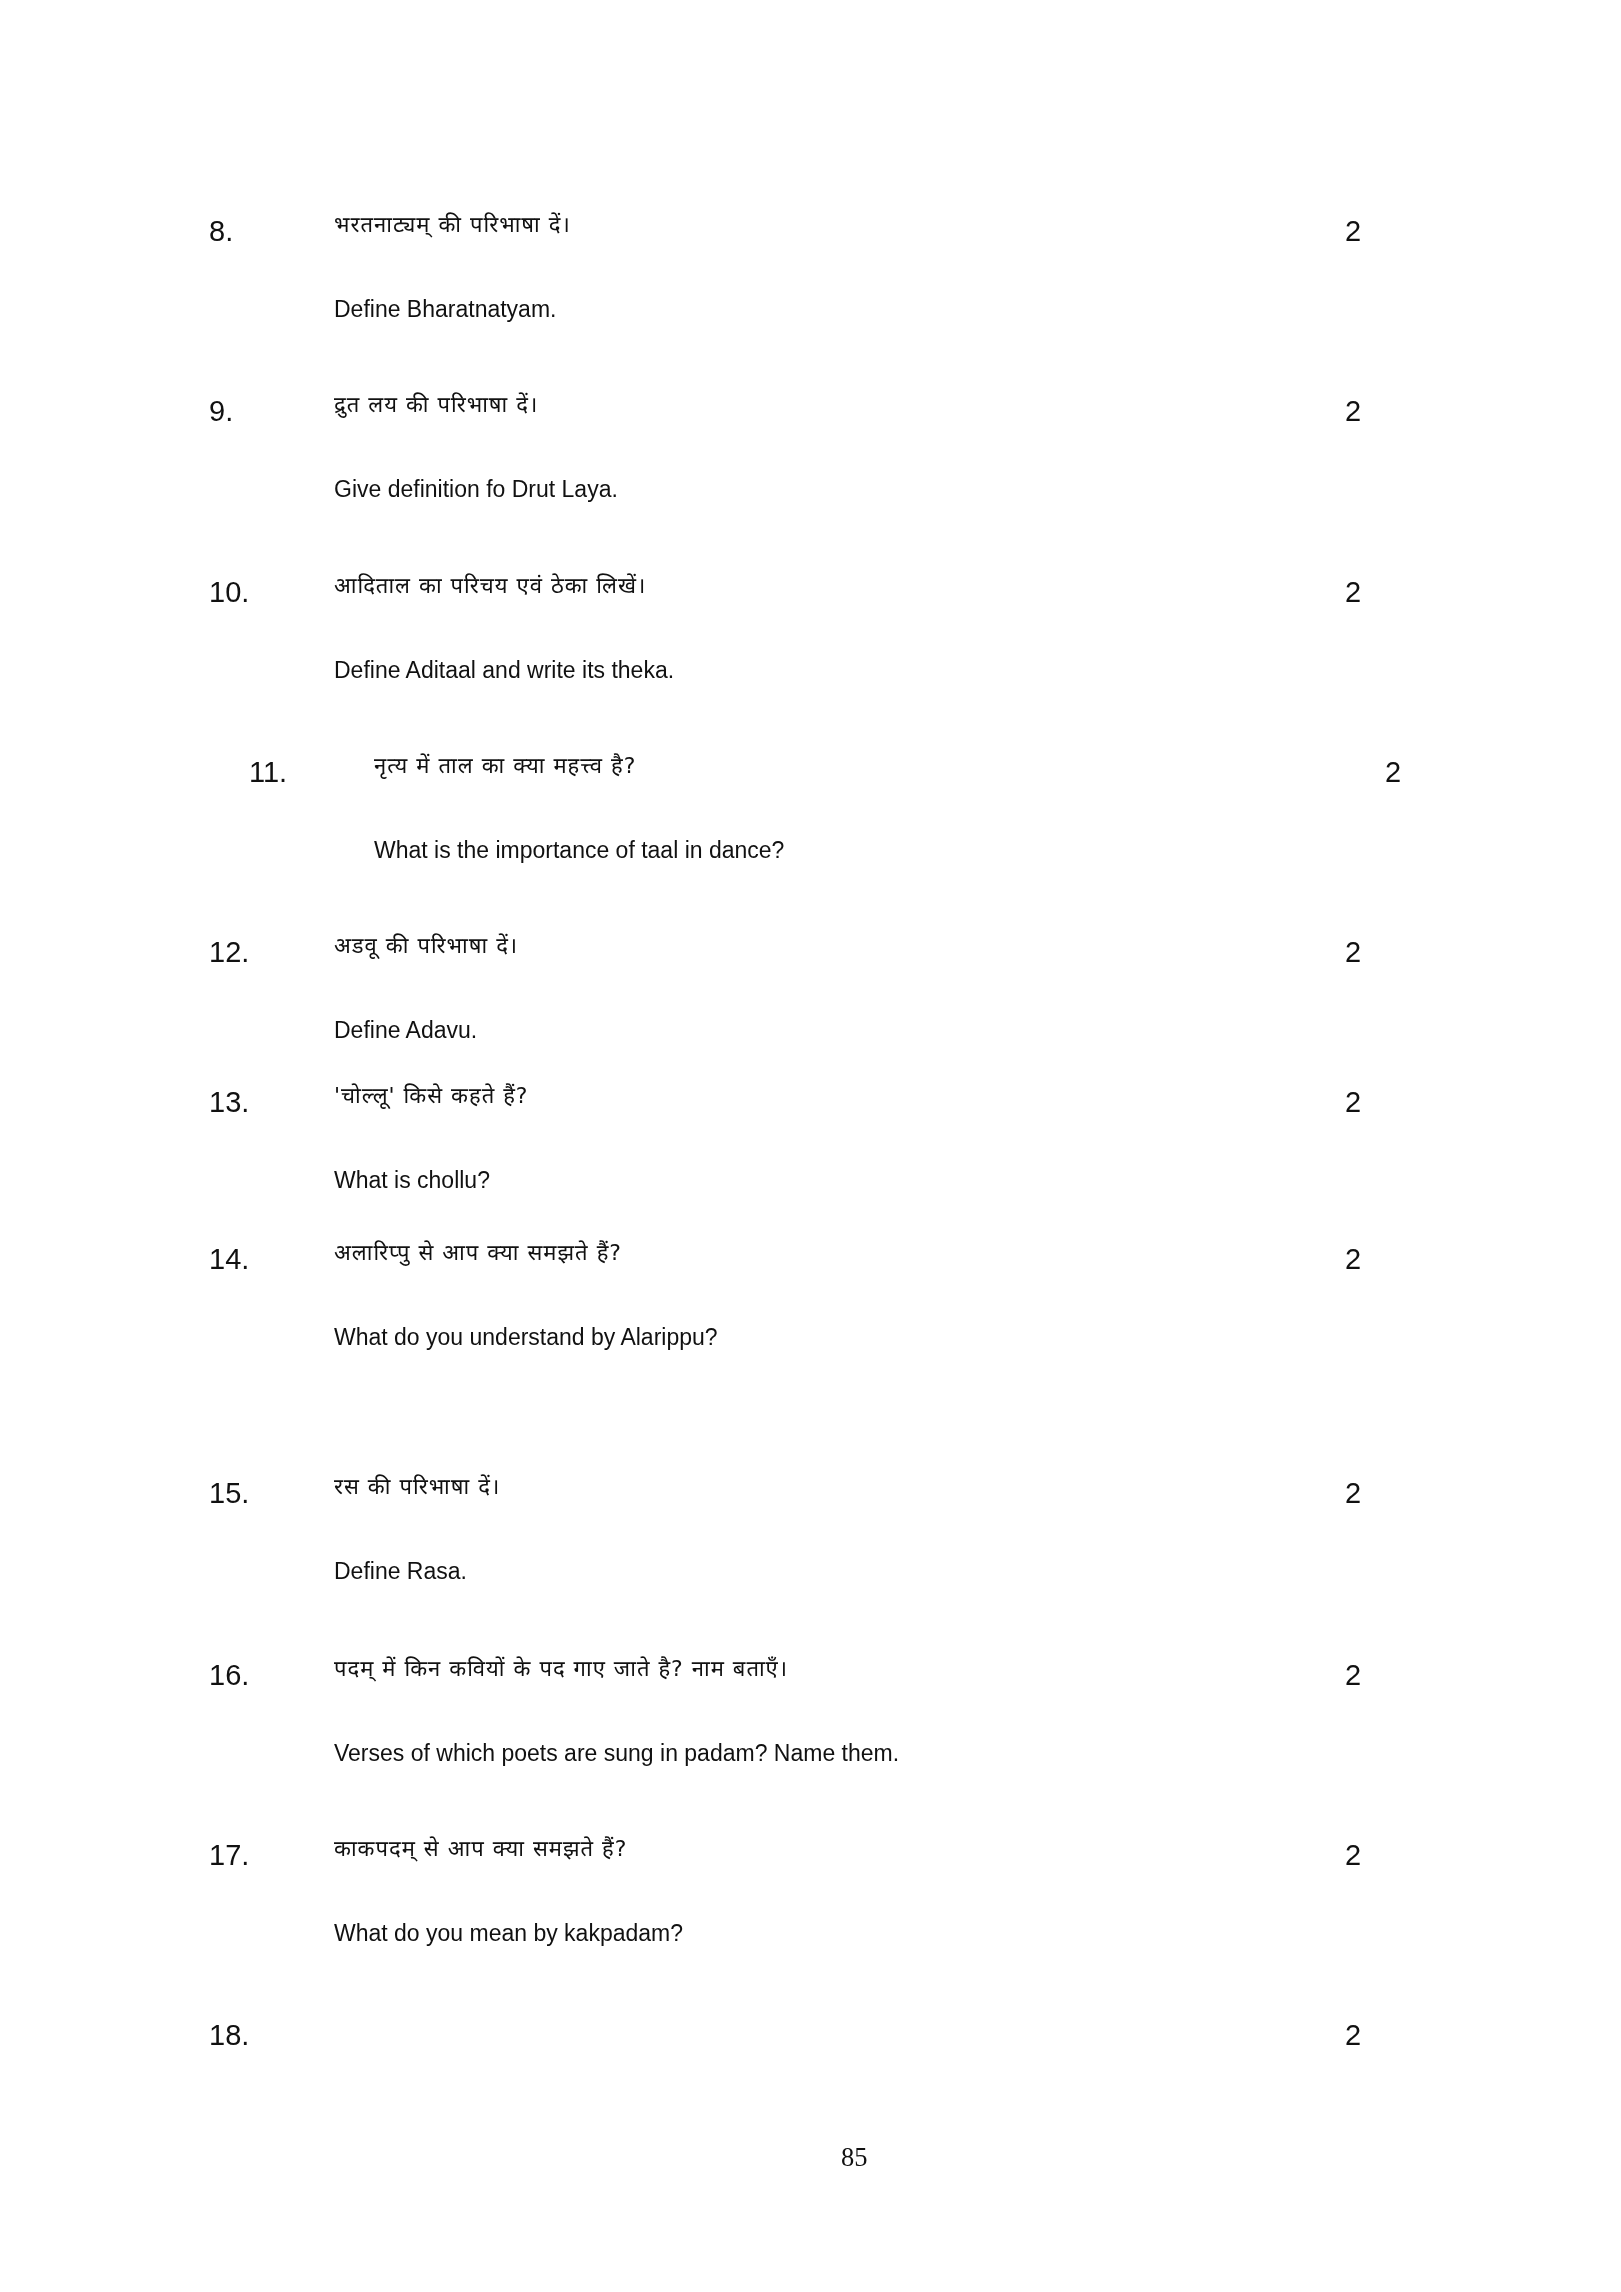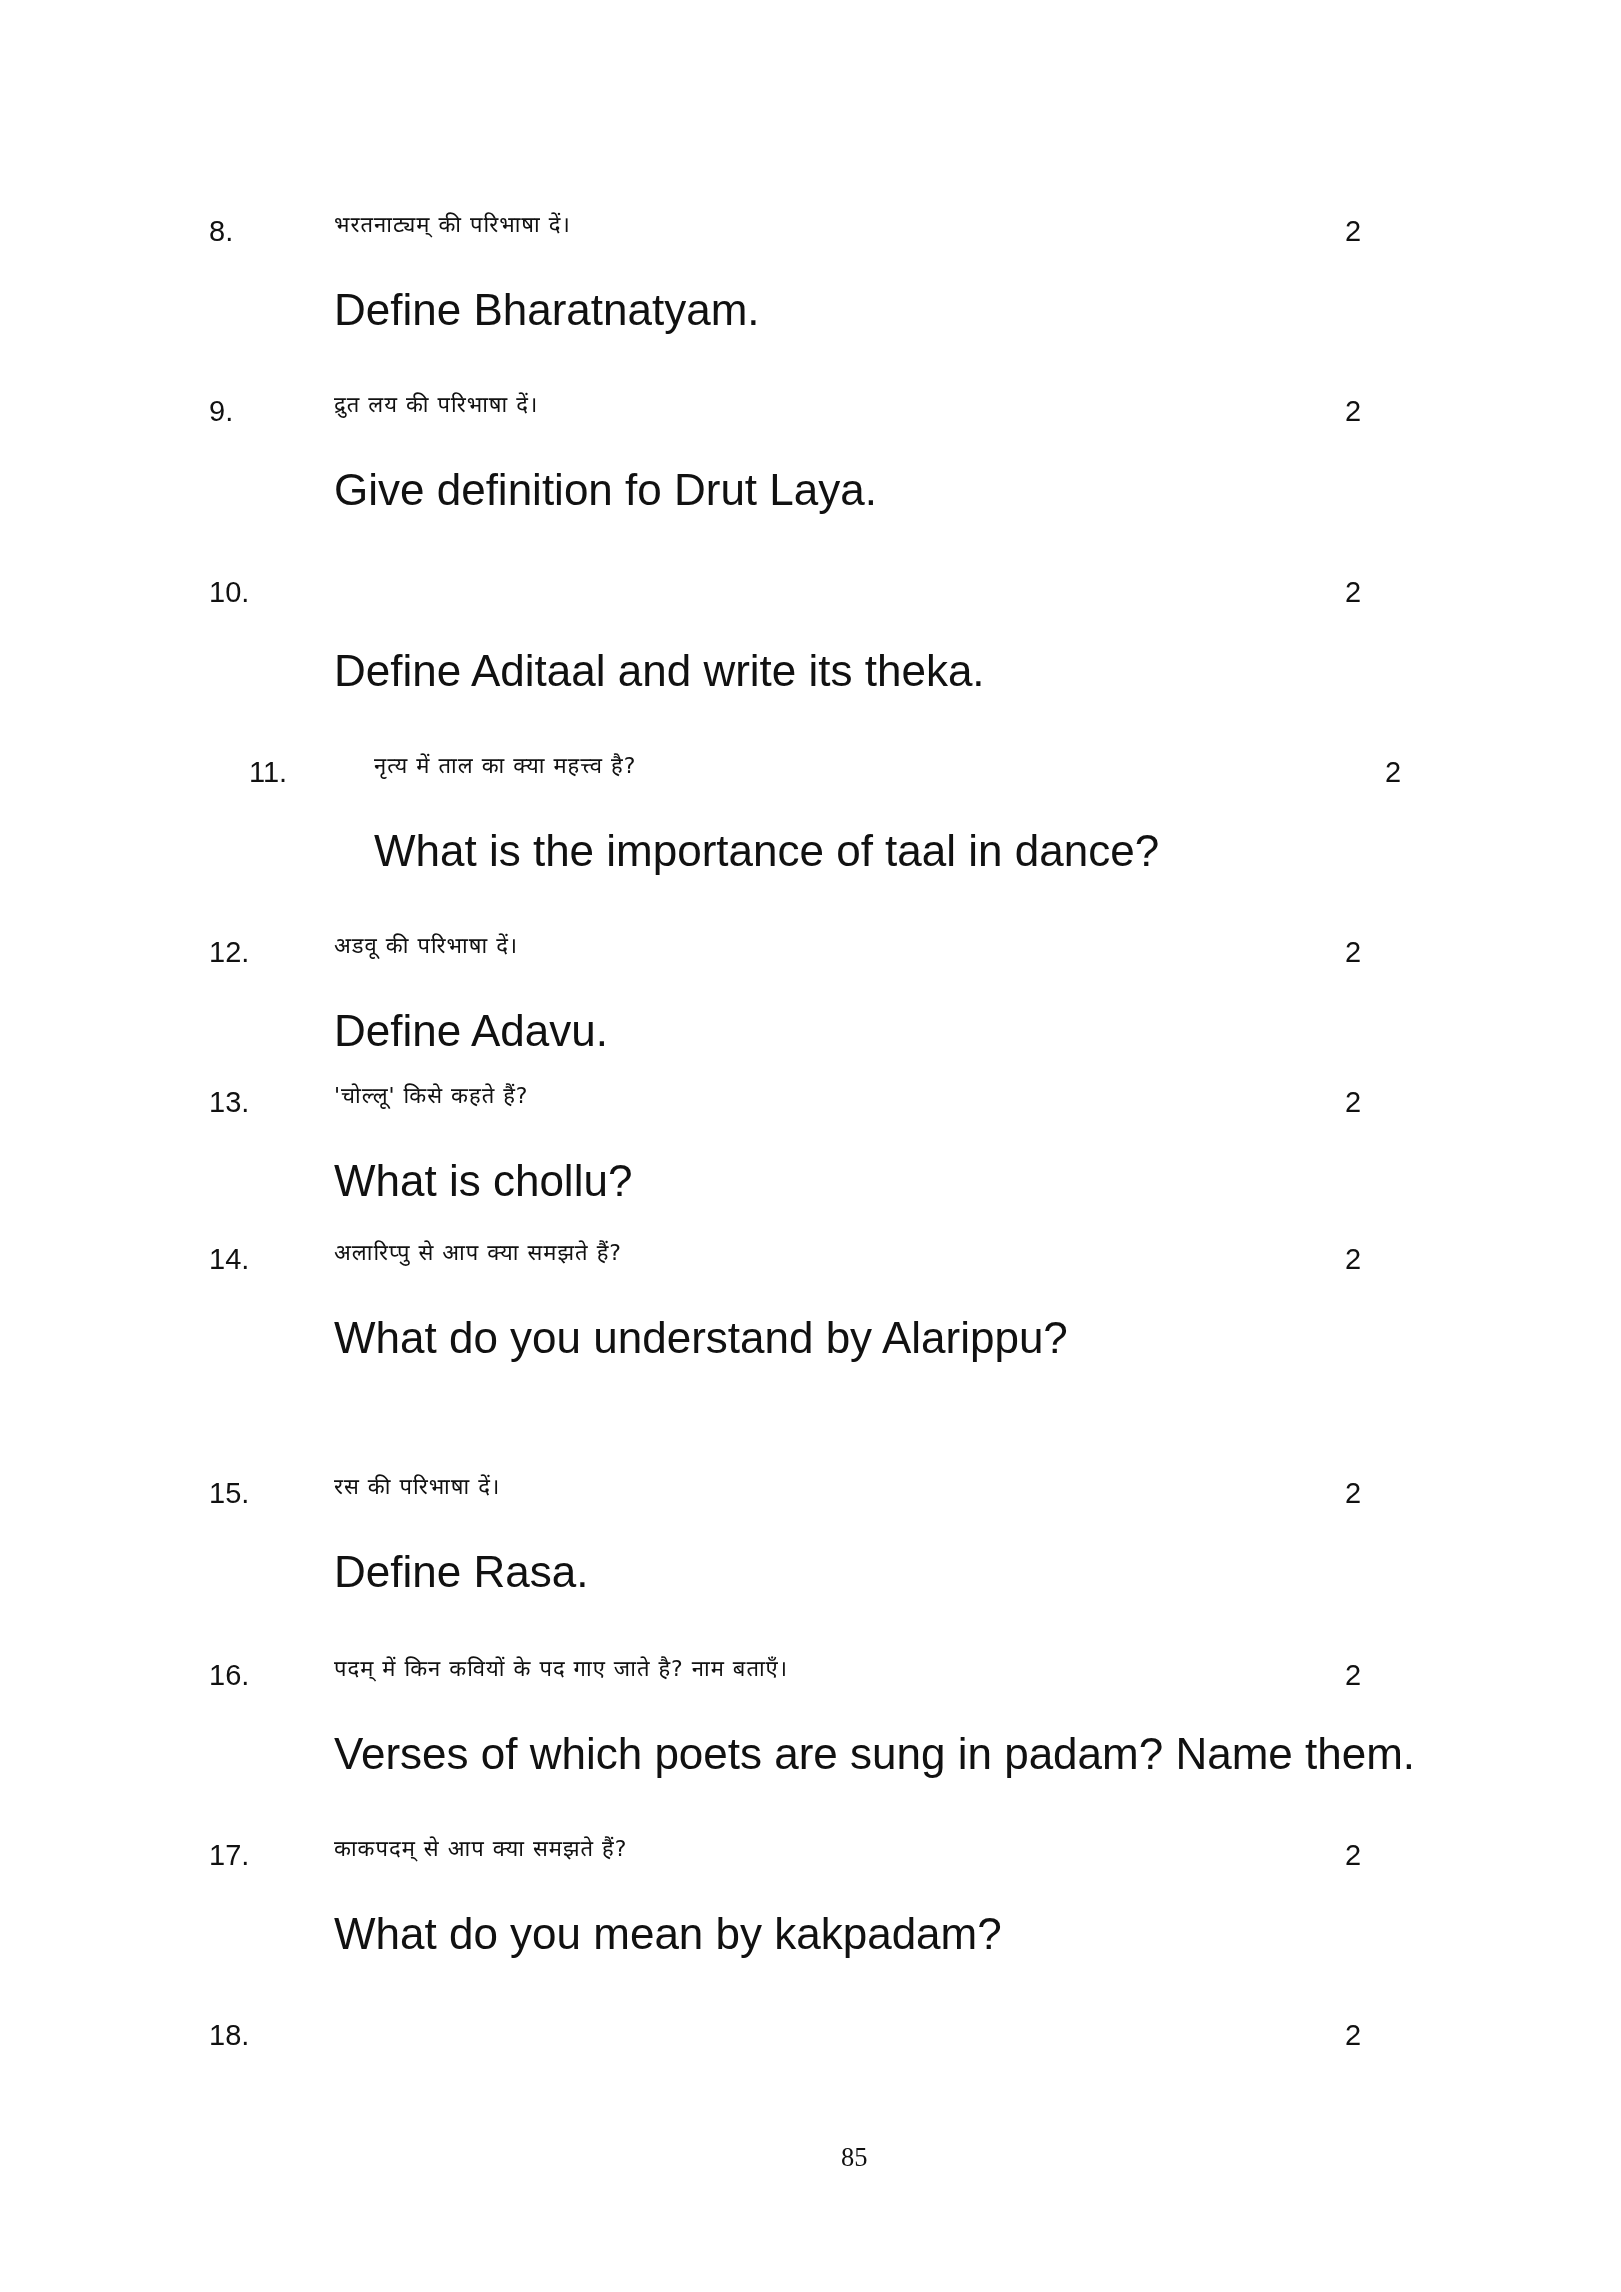--- a/index.html
+++ b/index.html
@@ -56,21 +56,21 @@
       position: absolute;
       left: 1345px;
       top: 11.8px;
       font-size: 29px;
       line-height: 39px;
     }
     .q-english {
       position: absolute;
       left: 334px;
       top: 86px;
-      font-size: 44px;
+      font-size: 23px;
       line-height: 47px;
       white-space: nowrap;
     }
     .page-number {
       position: absolute;
       left: 841px;
       top: 2141px;
       font-size: 26.5px;
       line-height: 33px;
       font-family: "Liberation Serif", "DejaVu Serif", serif;
@@ -95,20 +95,21 @@
       <span class="q-num">9.</span>
       <span class="q-hindi">द्रुत लय की परिभाषा दें।</span>
       <span class="q-marks">2</span>
     </div>
     <span class="q-english">Give definition fo Drut Laya.</span>
   </div>
 
   <div class="q-block" style="top:561px;text-align:center;">
     <div class="q-row">
       <span class="q-num">10.</span>
+      <span class="q-hindi">आदिताल का परिचय एवं ठेका लिखें।</span>
       <span class="q-marks">2</span>
     </div>
     <span class="q-english">Define Aditaal and write its theka.</span>
   </div>
 
   <div class="q-block" style="top:741px;margin-left:40px;">
     <div class="q-row">
       <span class="q-num">11.</span>
       <span class="q-hindi">नृत्य में ताल का क्या महत्त्व है?</span>
       <span class="q-marks">2</span>

